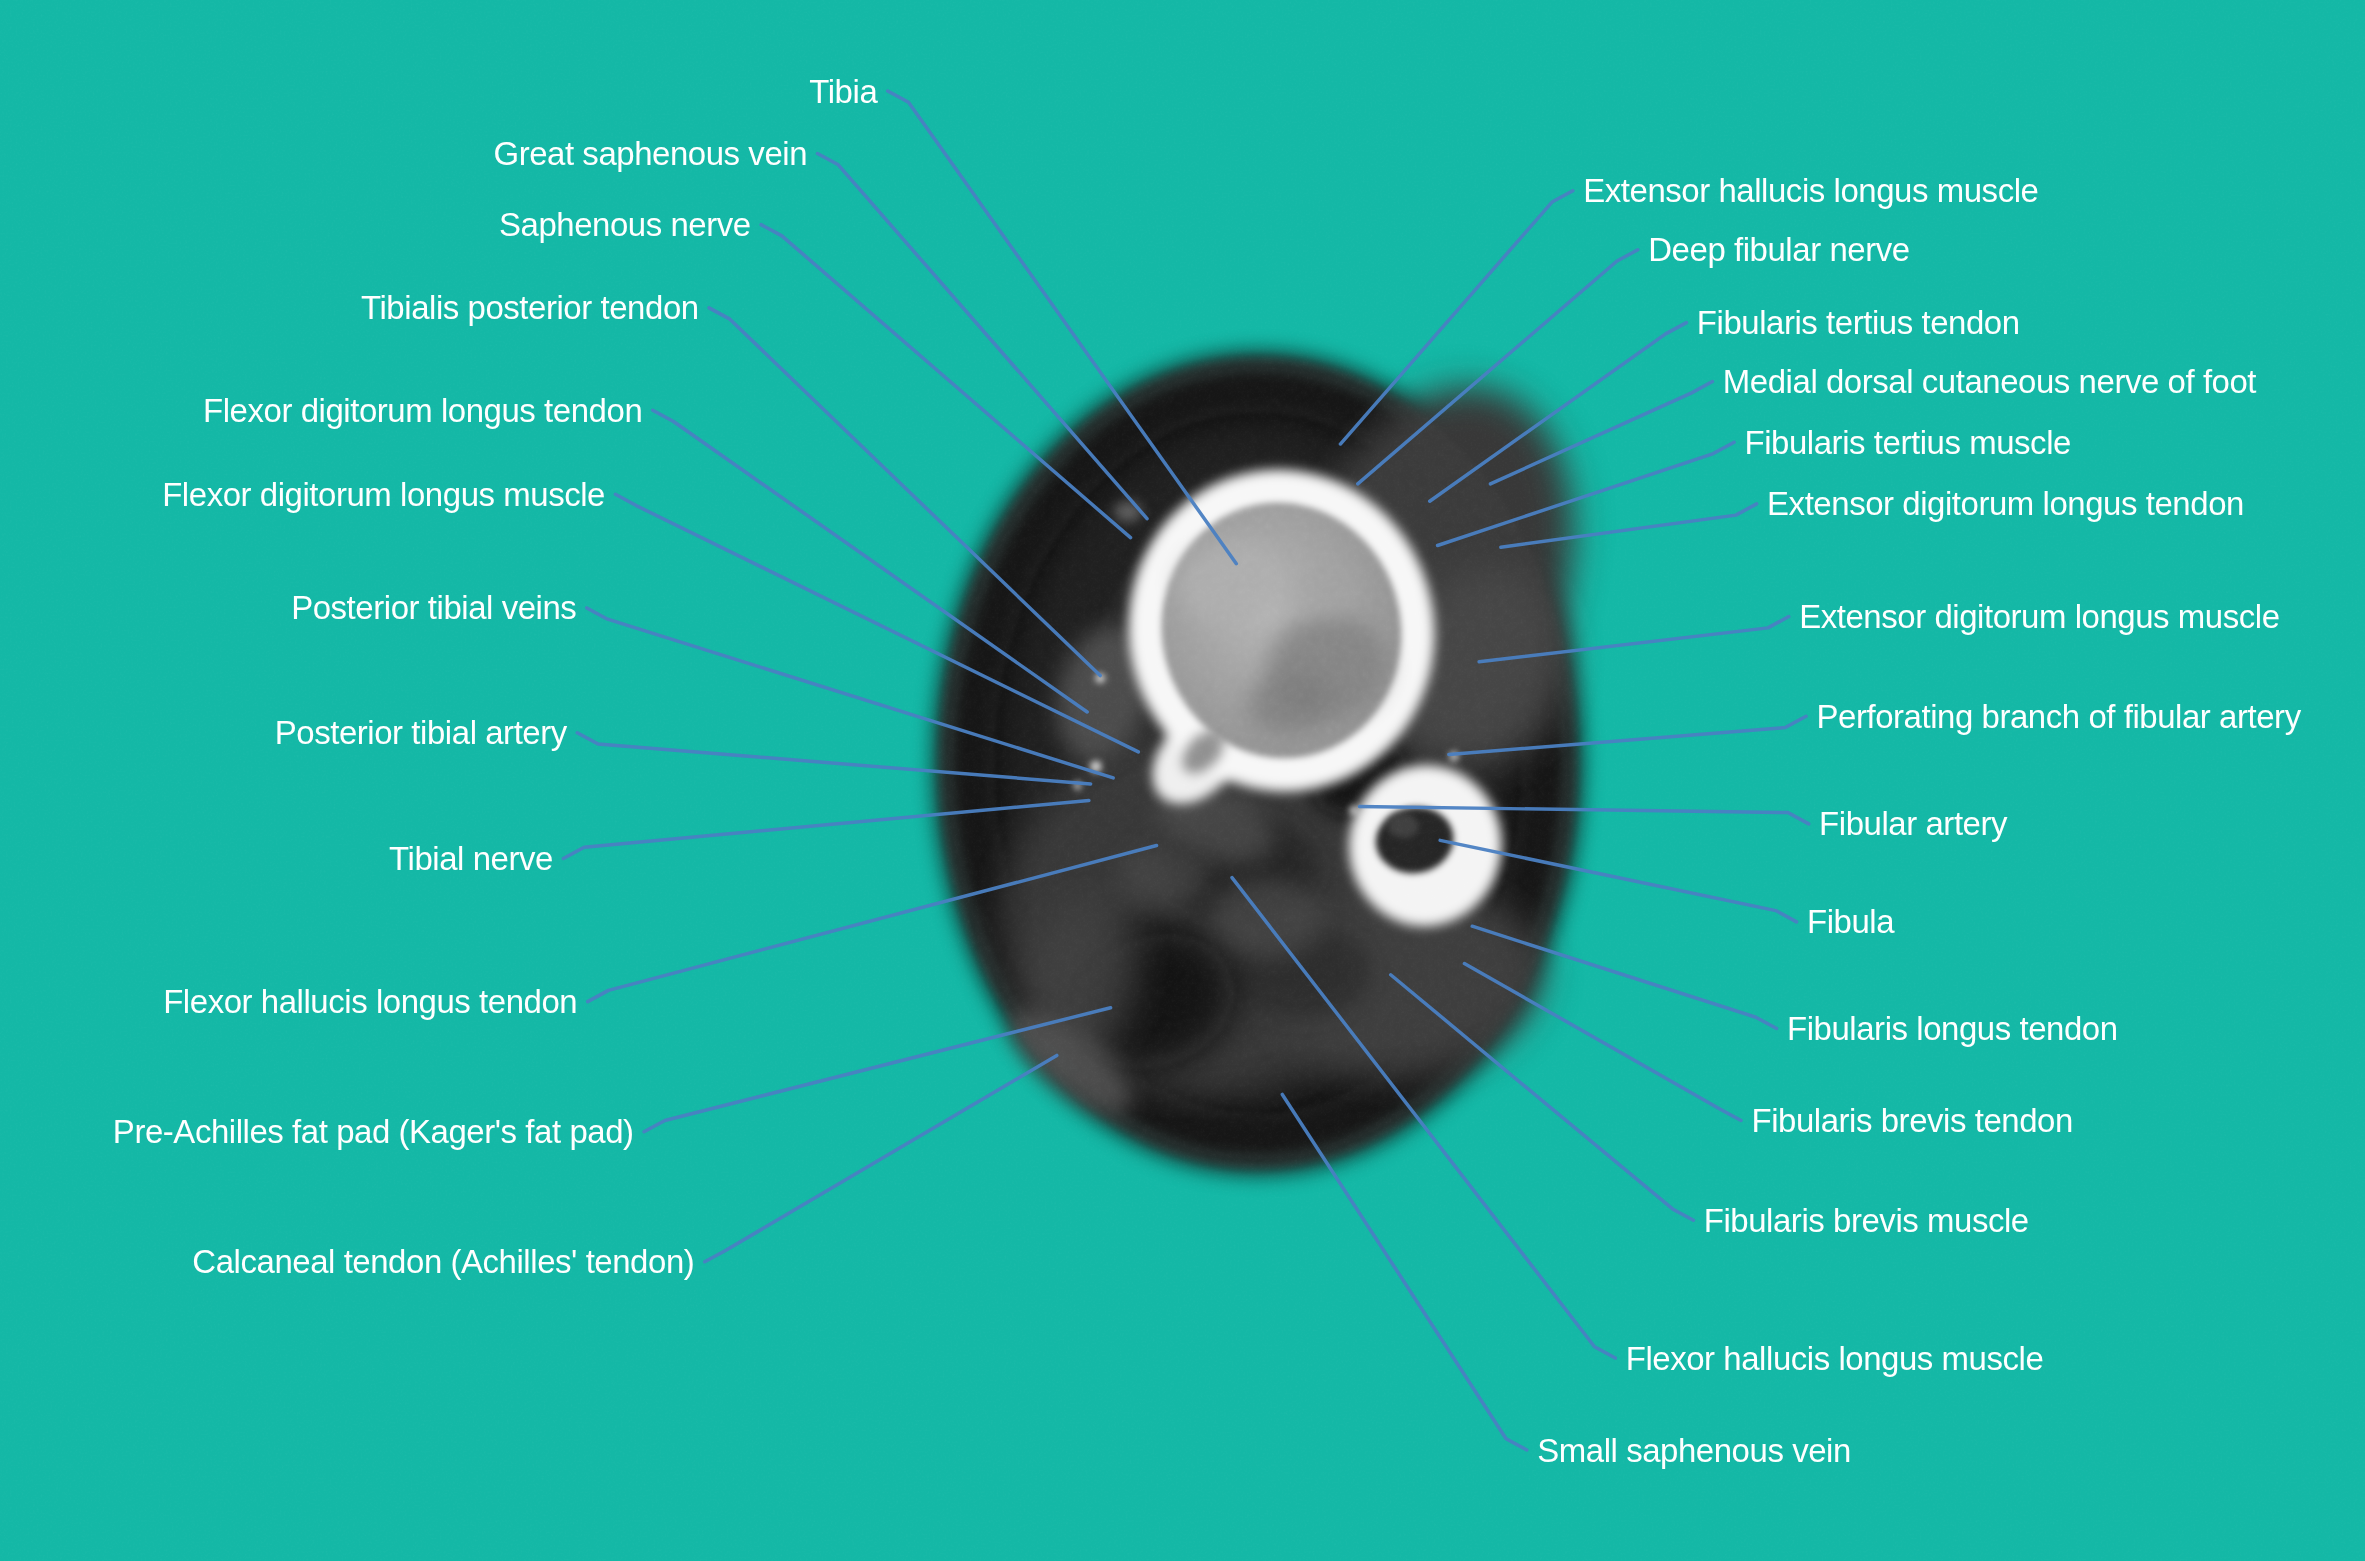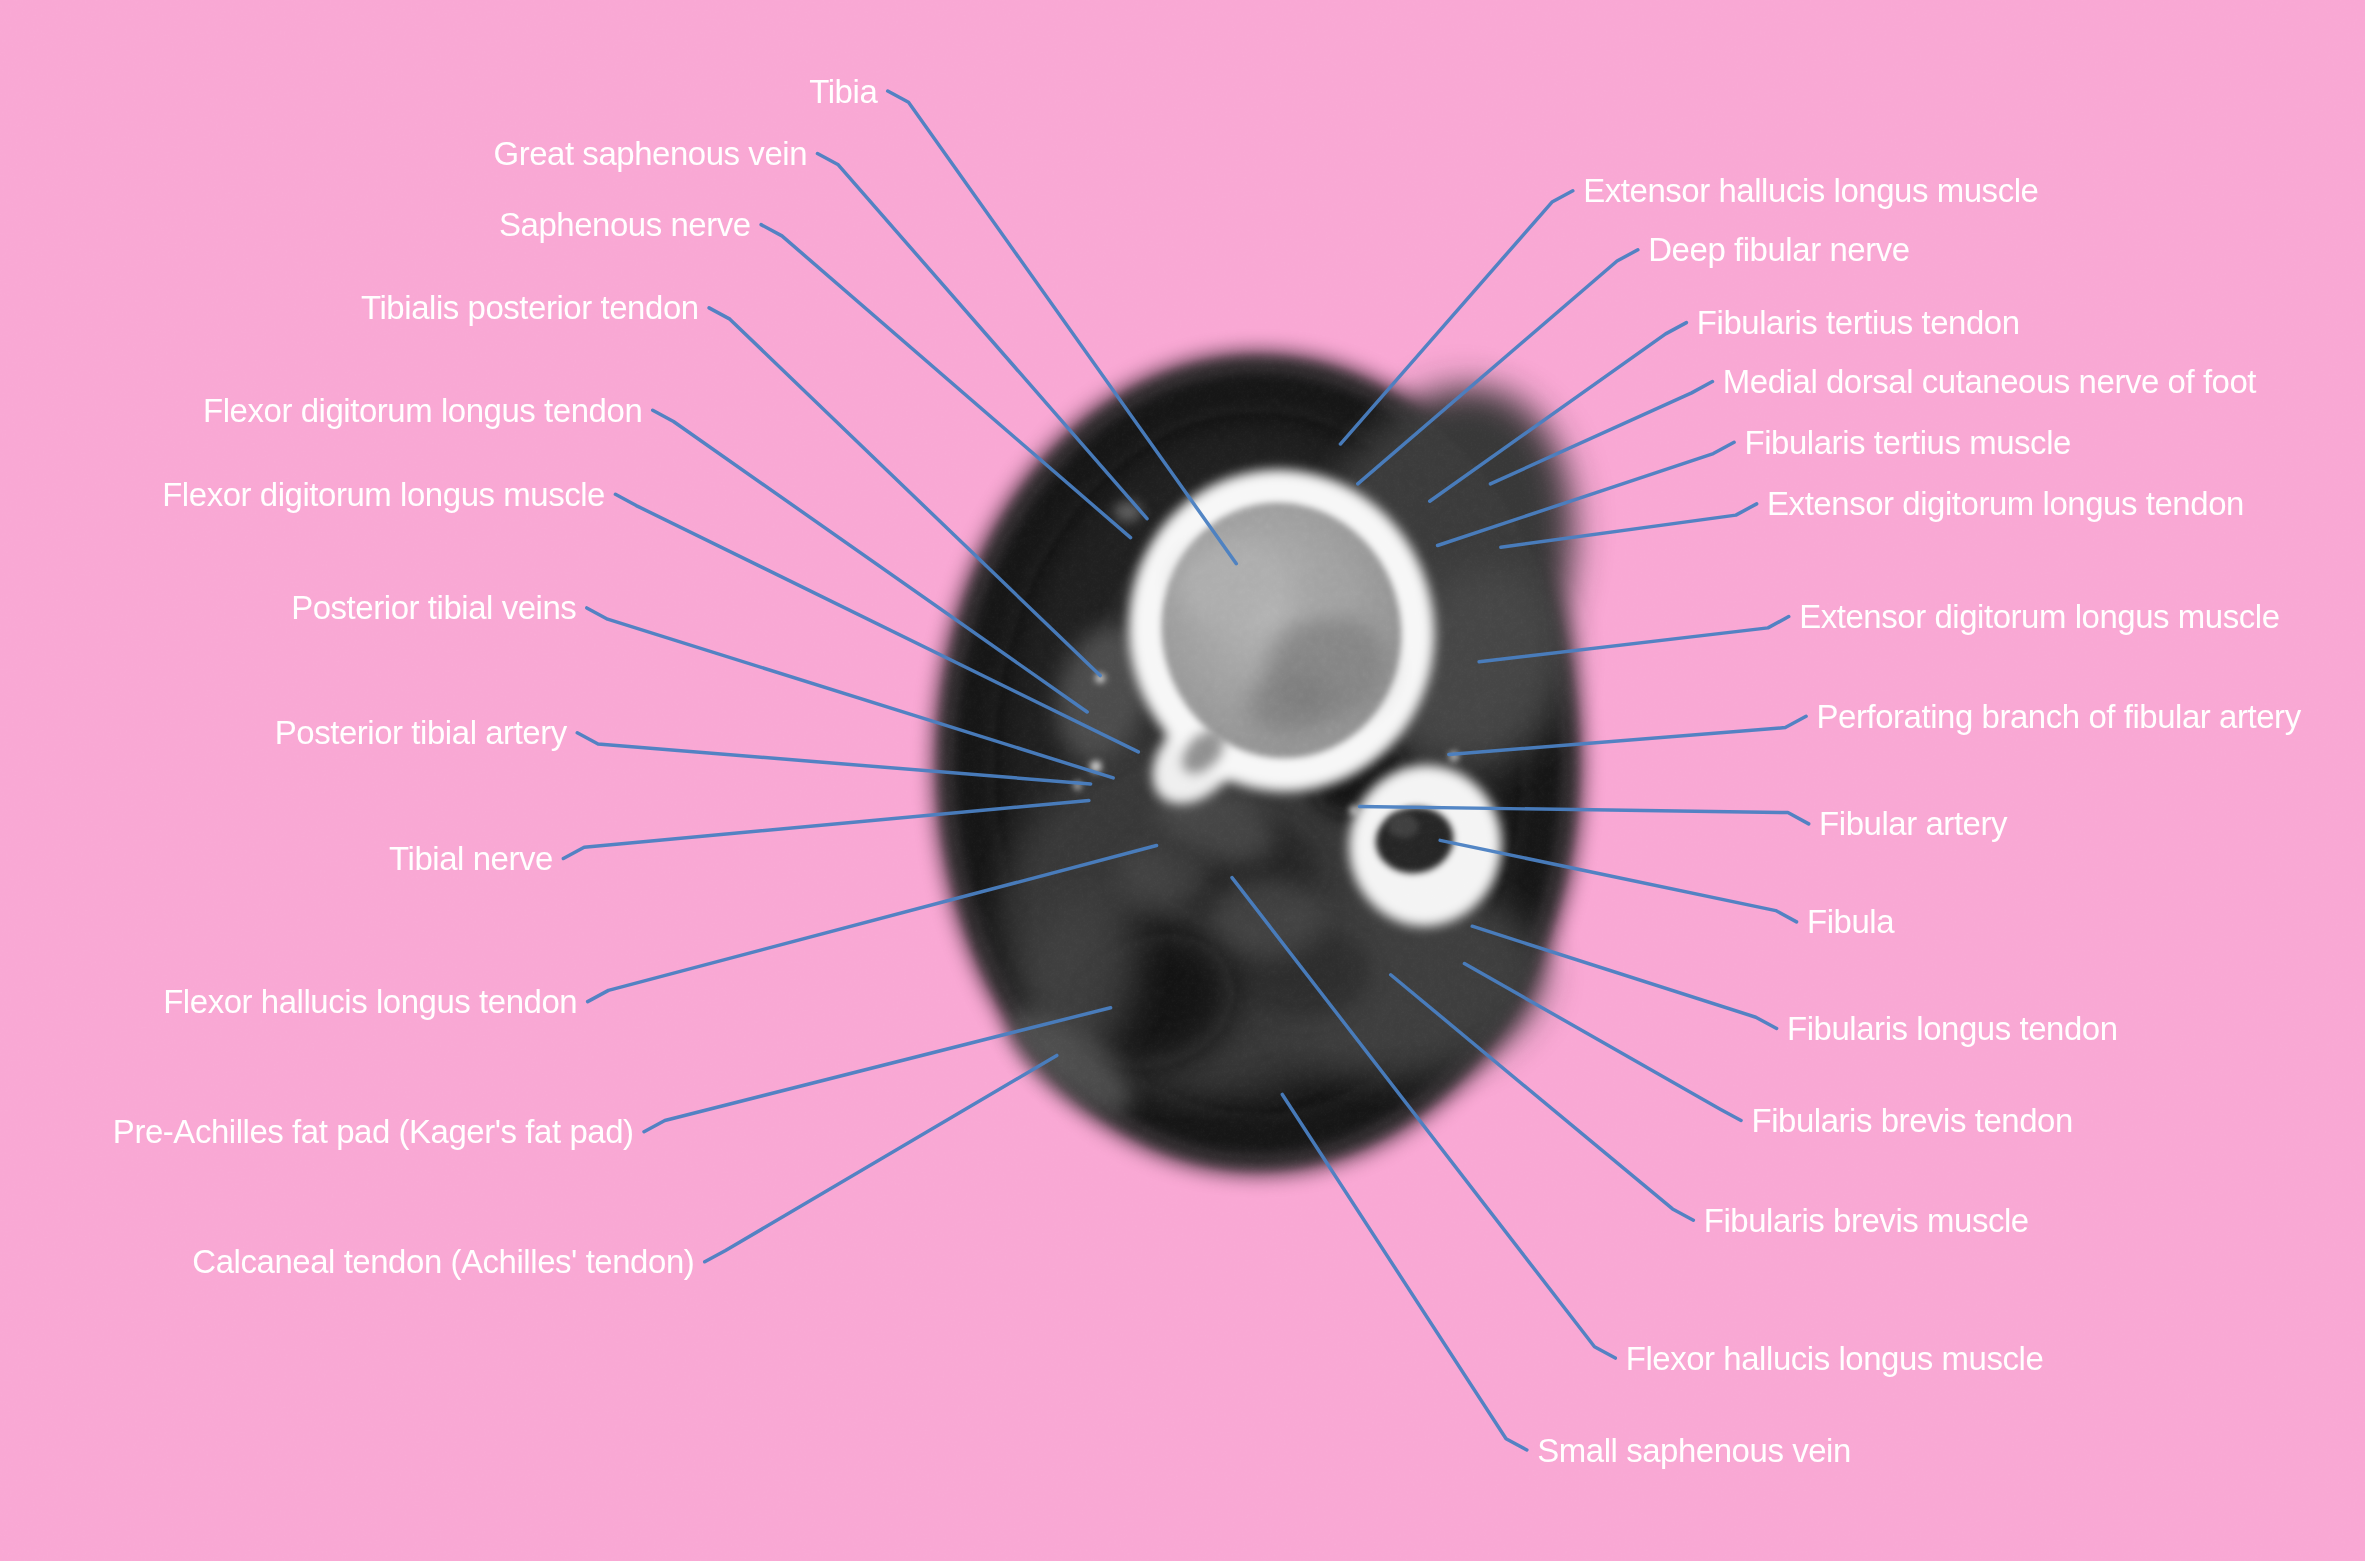--- a/index.html
+++ b/index.html
@@ -4,21 +4,21 @@
 <style>
   html, body {
     margin: 0; padding: 0;
     width: 2366px; height: 1561px;
     background: #000000;
     overflow: hidden;
   }
   .stage {
     position: relative;
     width: 2366px; height: 1561px;
-    background: #f9a8d4;
+    background: #14b8a6;
   }
   svg { position: absolute; left: 0; top: 0; }
   .leader {
     fill: none;
     stroke-width: 4px;
     stroke-linecap: round;
     stroke-linejoin: round;
     opacity: 0.95;
   }
   .lbl {

